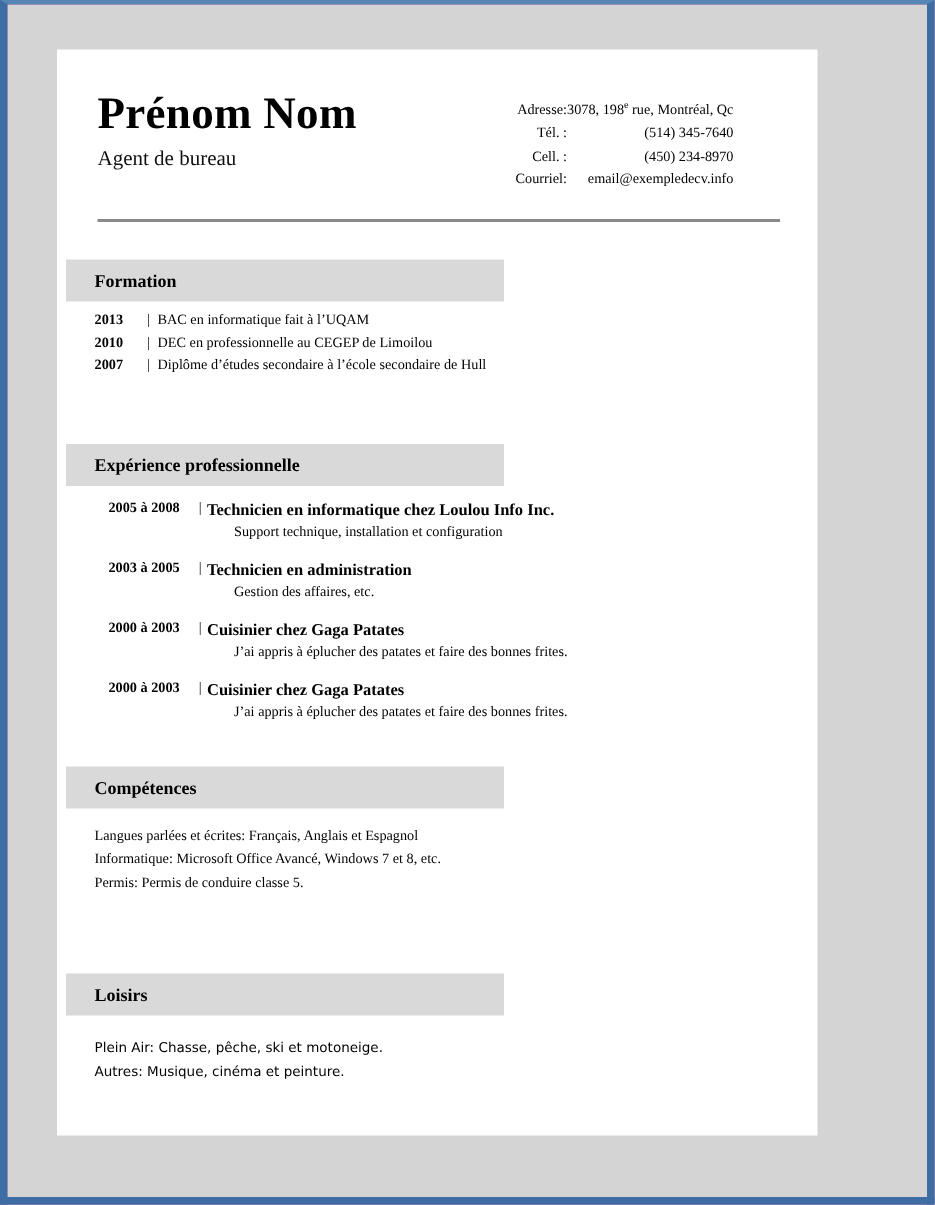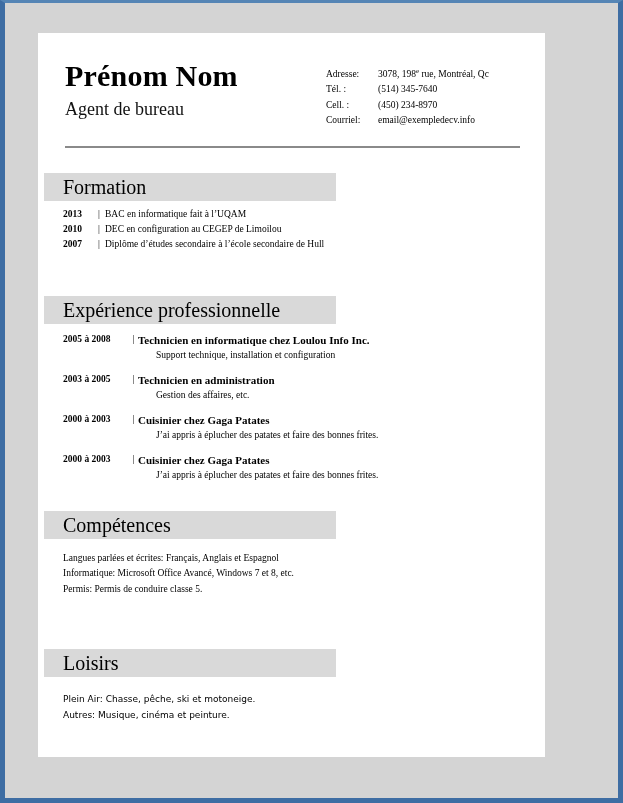--- a/index.html
+++ b/index.html
@@ -64,39 +64,40 @@
   }
   .full-name {
     font-size: 30px;
     font-weight: bold;
     letter-spacing: 0.2px;
     color: #000;
     line-height: 1.0;
     white-space: nowrap;
   }
   .job-title {
-    font-size: 18px;
+    font-size: 14px;
     font-weight: normal;
     color: #111;
     margin-top: 9px;
     line-height: 1.0;
     white-space: nowrap;
   }
 
   .contact-block {
     position: absolute;
     left: 288px;
     top: 34px;
     font-size: 9.5px;
     color: #000;
   }
   .contact-row {
     display: flex;
     line-height: 1.62;
     white-space: nowrap;
+    text-align: right;
   }
   .contact-label {
     width: 52px;
     flex: 0 0 52px;
   }
   .contact-value {
     flex: 1 1 auto;
   }
   .contact-value sup {
     font-size: 0.72em;
@@ -124,22 +125,22 @@
     left: 6px;
     top: 0;
     width: 292px;
     height: 28px;
     background: #d9d9d9;
   }
   .section-title {
     position: absolute;
     left: 25px;
     top: 4px;
-    font-size: 20px;
-    font-weight: normal;
+    font-size: 12px;
+    font-weight: bold;
     color: #000;
     line-height: 20px;
     white-space: nowrap;
   }
   .section-body {
     position: absolute;
     left: 25px;
     top: 28px;
     right: 10px;
   }
@@ -175,20 +176,21 @@
   .job-line {
     display: flex;
     white-space: nowrap;
     font-size: 9.5px;
     line-height: 1.35;
   }
   .job-period {
     font-weight: bold;
     width: 66px;
     flex: 0 0 66px;
+    text-align: center;
   }
   .job-sep {
     width: 9px;
     flex: 0 0 9px;
     text-align: center;
   }
   .job-role {
     font-weight: bold;
     font-size: 11px;
     flex: 1 1 auto;
@@ -272,21 +274,21 @@
 
             <div class="edu-row">
               <span class="edu-year">2013</span>
               <span class="edu-sep">|</span>
               <span class="edu-desc">BAC en informatique fait à l’UQAM</span>
             </div>
 
             <div class="edu-row">
               <span class="edu-year">2010</span>
               <span class="edu-sep">|</span>
-              <span class="edu-desc">DEC en configuration au CEGEP de Limoilou</span>
+              <span class="edu-desc">DEC en professionnelle au CEGEP de Limoilou</span>
             </div>
 
             <div class="edu-row">
               <span class="edu-year">2007</span>
               <span class="edu-sep">|</span>
               <span class="edu-desc">Diplôme d’études secondaire à l’école secondaire de Hull</span>
             </div>
 
           </div>
         </div>

